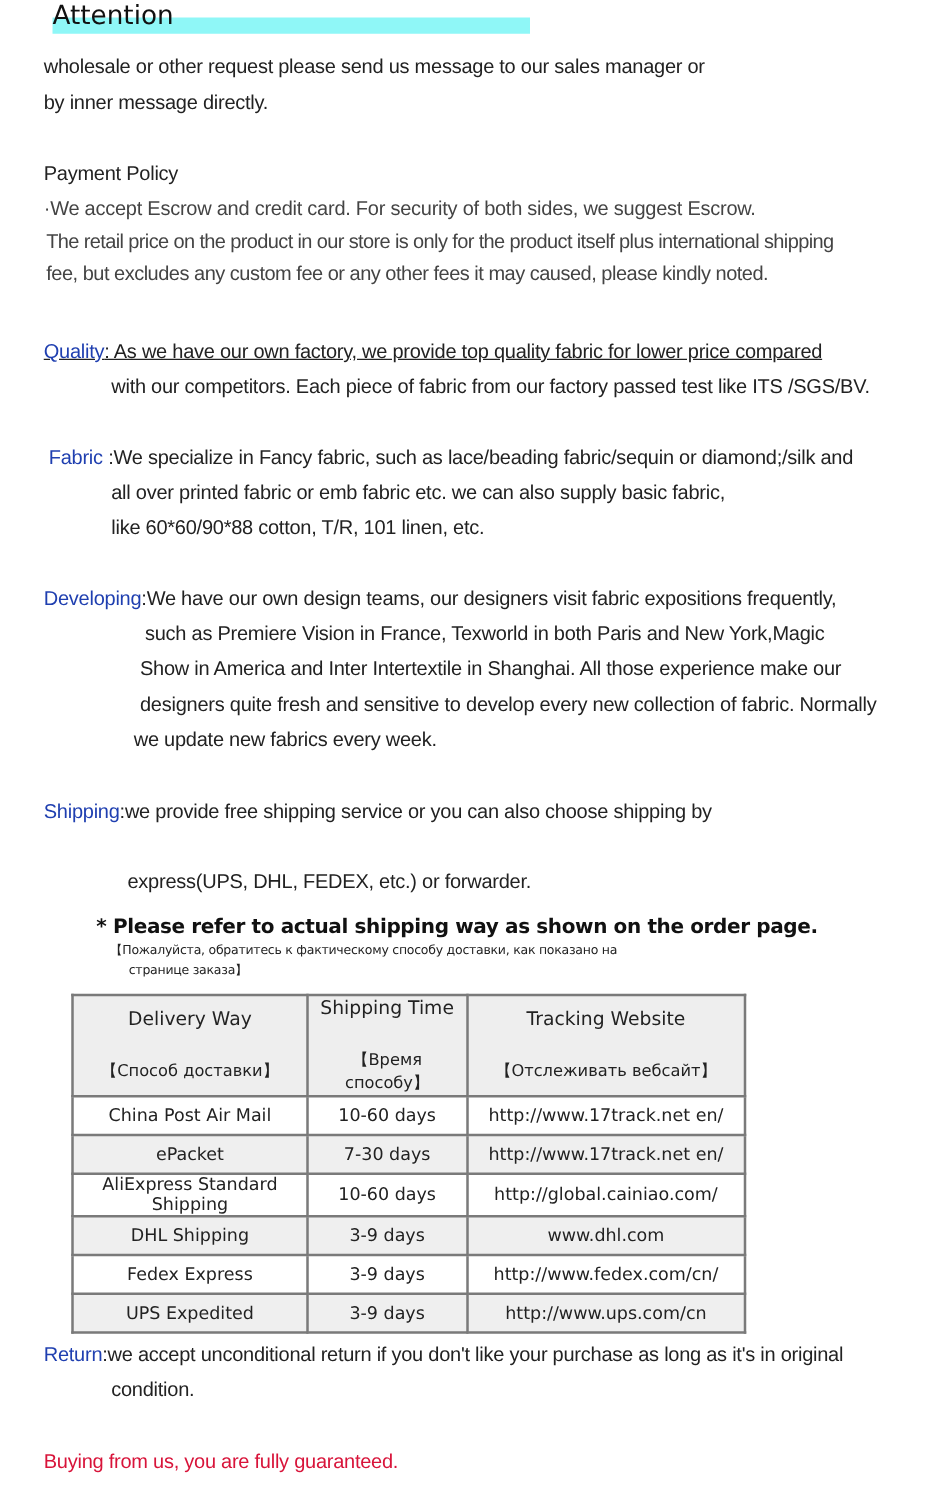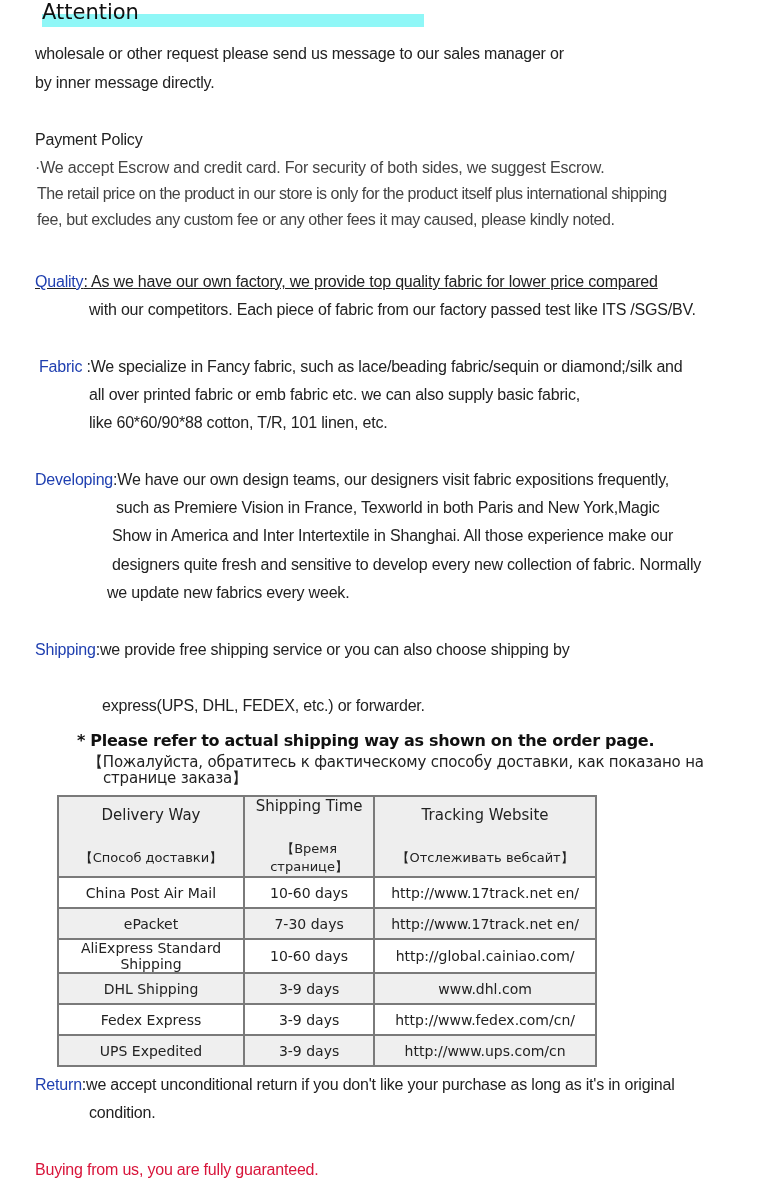--- a/index.html
+++ b/index.html
@@ -6,21 +6,21 @@
   body { width: 757px; height: 1202px; position: relative; overflow: hidden;
          font-family: "Liberation Sans", sans-serif; color: #222; }
   .abs { position: absolute; white-space: nowrap; }
   .title-bar { position: absolute; left: 42px; top: 14px; width: 382px; height: 13px; background: #8ff7f7; }
   .title { position: absolute; left: 42px; top: 0px; font-family: "DejaVu Sans", sans-serif; font-size: 21px; color: #111; }
   .blue { color: #1f3fb0; }
   .txt { font-size: 16px; color: #222; letter-spacing: -0.2px; }
   .gray { color: #444; }
   .red { color: #d8143a; }
   .note { font-family: "DejaVu Sans", sans-serif; font-weight: bold; font-size: 16px; color: #111; letter-spacing: -0.3px; }
-  .note-ru { font-family: "DejaVu Sans", sans-serif; font-size: 15px; color: #222; letter-spacing: -0.2px; }
+  .note-ru { font-family: "DejaVu Sans", sans-serif; font-size: 10px; color: #222; letter-spacing: -0.2px; }
   table.ship { position: absolute; left: 57px; top: 795px; width: 540px; border-collapse: collapse;
                font-family: "DejaVu Sans", sans-serif; color: #222; }
   table.ship td, table.ship th { border: 2px solid #7a7a7a; text-align: center; padding: 0; font-weight: normal; }
   table.ship th { background: #eeeeee; height: 45px; font-size: 15px; line-height: 18px; }
   table.ship th .ru { font-size: 13px; display: block; margin-top: 25px; }
   table.ship td { height: 29px; font-size: 14px; }
   table.ship tr.alt td { background: #efefef; }
 </style>
 </head>
 <body>
@@ -66,21 +66,21 @@
 
 <table class="ship">
   <colgroup>
     <col style="width:243px">
     <col style="width:157px">
     <col style="width:243px">
   </colgroup>
   <tbody>
       <tr>
     <th><span>Delivery Way</span><span class="ru">【Способ доставки】</span></th>
-    <th><span>Shipping Time</span><span class="ru">【Время странице】</span></th>
+    <th><span>Shipping Time</span><span class="ru">【Время способу】</span></th>
     <th><span>Tracking Website</span><span class="ru">【Отслеживать вебсайт】</span></th>
   </tr>
   <tr>
     <td>China Post Air Mail</td>
     <td>10-60 days</td>
     <td>http://www.17track.net en/</td>
   </tr>
   <tr class="alt">
     <td>ePacket</td>
     <td>7-30 days</td>

